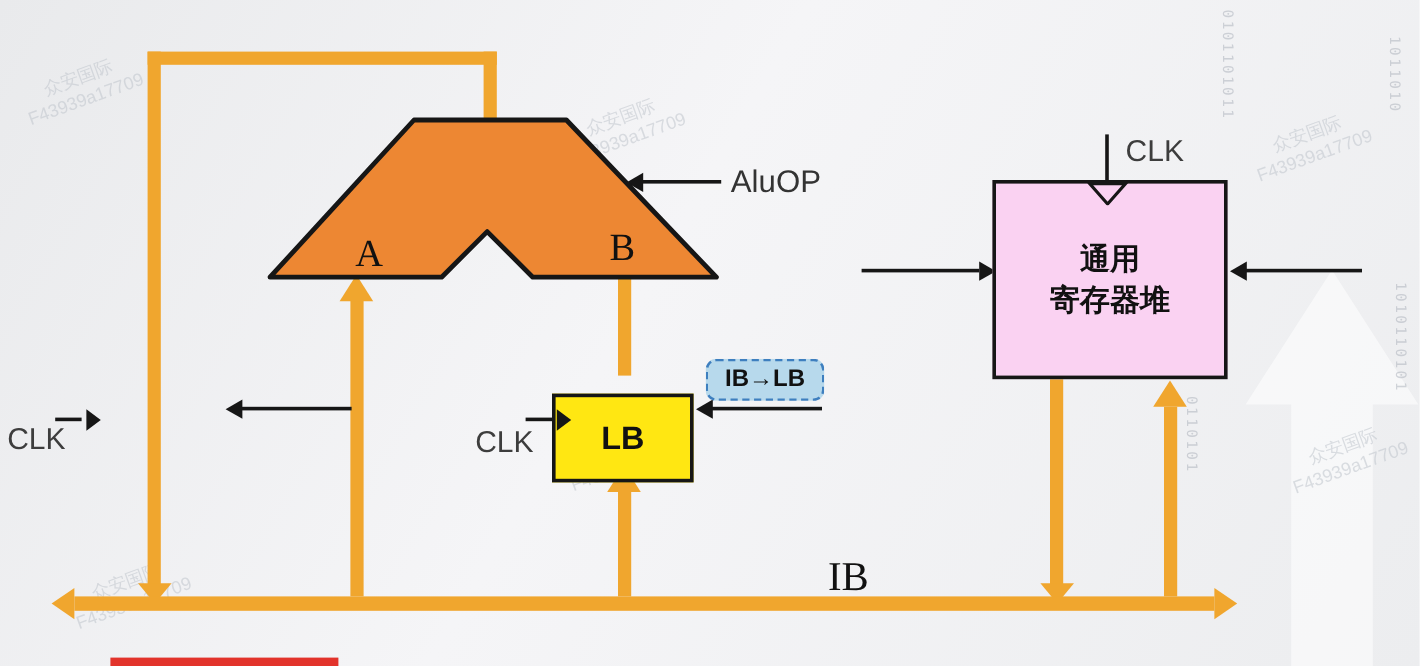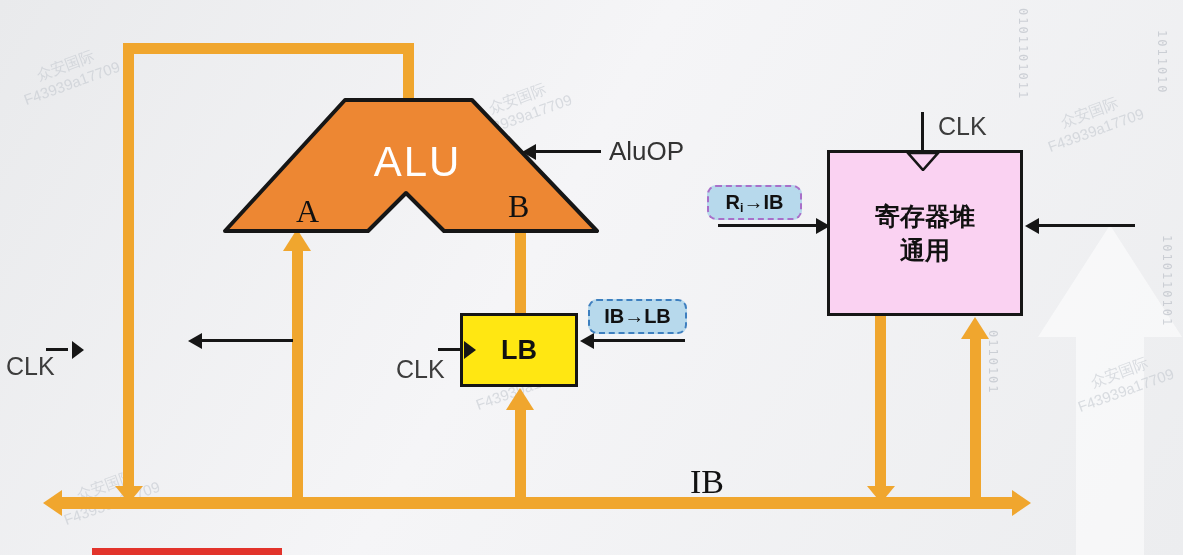--- a/index.html
+++ b/index.html
@@ -94,63 +94,57 @@
   <div class="arr arr-up-o" style="left:961px;top:317px;"></div>
 
   <div class="oline" style="left:62px;top:497px;width:950px;height:12px;"></div>
   <div class="arr arr-left-o" style="left:43px;top:490px;"></div>
   <div class="arr arr-right-o" style="left:1012px;top:490px;"></div>
   <div class="abs serif" style="left:690px;top:463px;font-size:34px;color:#111;z-index:5;">IB</div>
 
   <svg class="abs" style="left:220px;top:96px;z-index:4;" width="382" height="140" viewBox="0 0 382 140">
     <polygon points="125,4 252,4 377,135 224,135 186,97 148,135 5,135" fill="#ED8733" stroke="#161616" stroke-width="4" stroke-linejoin="round"></polygon>
   </svg>
-  <div class="abs" style="left:355px;top:137px;width:125px;height:50px;line-height:50px;text-align:center;font-size:42px;color:#fff;letter-spacing:2px;z-index:6;">ALU</div>
   <div class="port-label" style="left:296px;top:193px;">A</div>
   <div class="port-label" style="left:508px;top:188px;">B</div>
 
   <div class="arr arr-left-k" style="left:522px;top:144px;"></div>
   <div class="kline" style="left:535px;top:150px;width:66px;height:3px;"></div>
   <div class="abs" style="left:609px;top:136px;font-size:26px;color:#333;z-index:5;">AluOP</div>
 
   <div class="clk-tri" style="left:72px;top:341px;"></div>
   <div class="kline" style="left:46px;top:348px;width:22px;height:3px;"></div>
   <div class="clk-label" style="left:6px;top:352px;">CLK</div>
   <div class="arr arr-left-k" style="left:188px;top:333px;"></div>
   <div class="kline" style="left:201px;top:339px;width:92px;height:3px;"></div>
 
-  <div class="box latch" style="left:460px;top:313px;width:118px;height:74px;">
+  <div class="box latch" style="left:460px;top:328px;width:118px;height:74px;">
     <span>LB</span>
   </div>
   <div class="clk-tri" style="left:464px;top:341px;"></div>
   <div class="kline" style="left:438px;top:348px;width:22px;height:3px;"></div>
   <div class="clk-label" style="left:396px;top:355px;">CLK</div>
   <div class="ctl" style="left:588px;top:299px;width:99px;height:35px;">
     <span>IB→LB</span>
   </div>
   <div class="arr arr-left-k" style="left:580px;top:333px;"></div>
   <div class="kline" style="left:593px;top:339px;width:92px;height:3px;"></div>
 
   <div class="box reg" style="left:827px;top:150px;width:196px;height:166px;">
     <div>
+      <div>通用</div>
       <div>寄存器堆</div>
-      <div>通用</div>
     </div>
   </div>
   <svg class="abs" style="left:906px;top:152px;z-index:6;" width="34" height="19" viewBox="0 0 34 19">
     <polygon points="2,1 32,1 17,18" fill="#FAD2F2" stroke="#161616" stroke-width="2.6"></polygon>
   </svg>
   <div class="kline" style="left:921px;top:112px;width:3px;height:40px;"></div>
   <div class="clk-label" style="left:938px;top:112px;">CLK</div>
 
-  <div class="ctl purple" style="left:707px;top:185px;width:95px;height:35px;">
-    <span>
-      <span>R</span><span class="sub">i</span><span>→IB</span>
-    </span>
-  </div>
   <div class="kline" style="left:718px;top:224px;width:98px;height:3px;"></div>
   <div class="arr arr-right-k" style="left:816px;top:218px;"></div>
 
   <div class="arr arr-left-k" style="left:1025px;top:218px;"></div>
   <div class="kline" style="left:1038px;top:224px;width:97px;height:3px;"></div>
 
   <div class="redbar"></div>
 
 </div>
 

